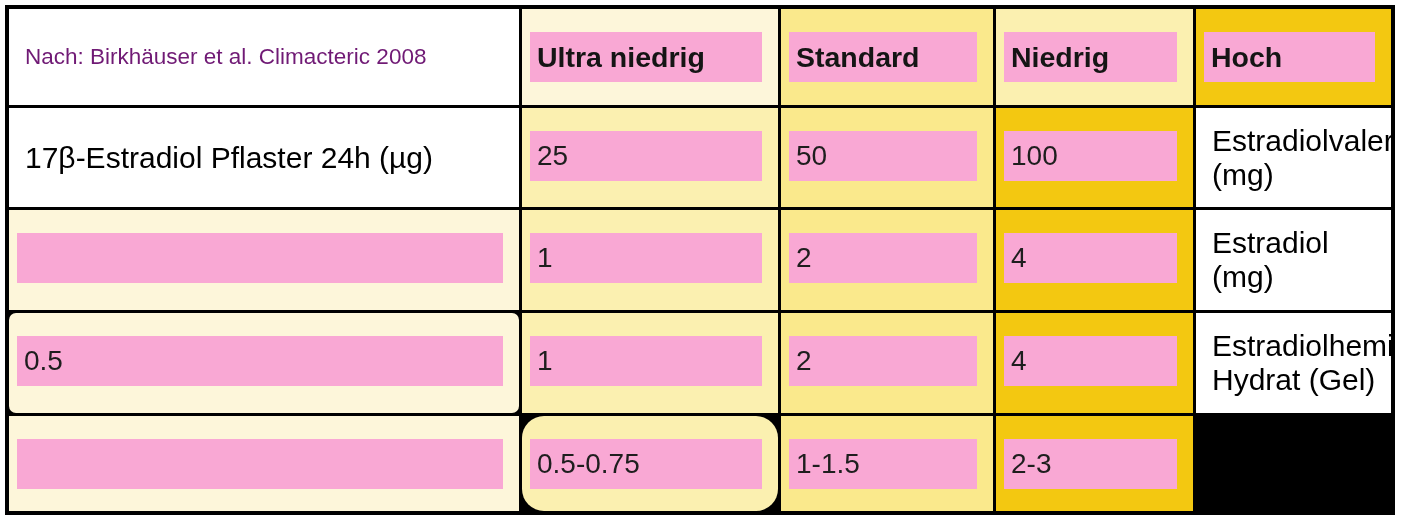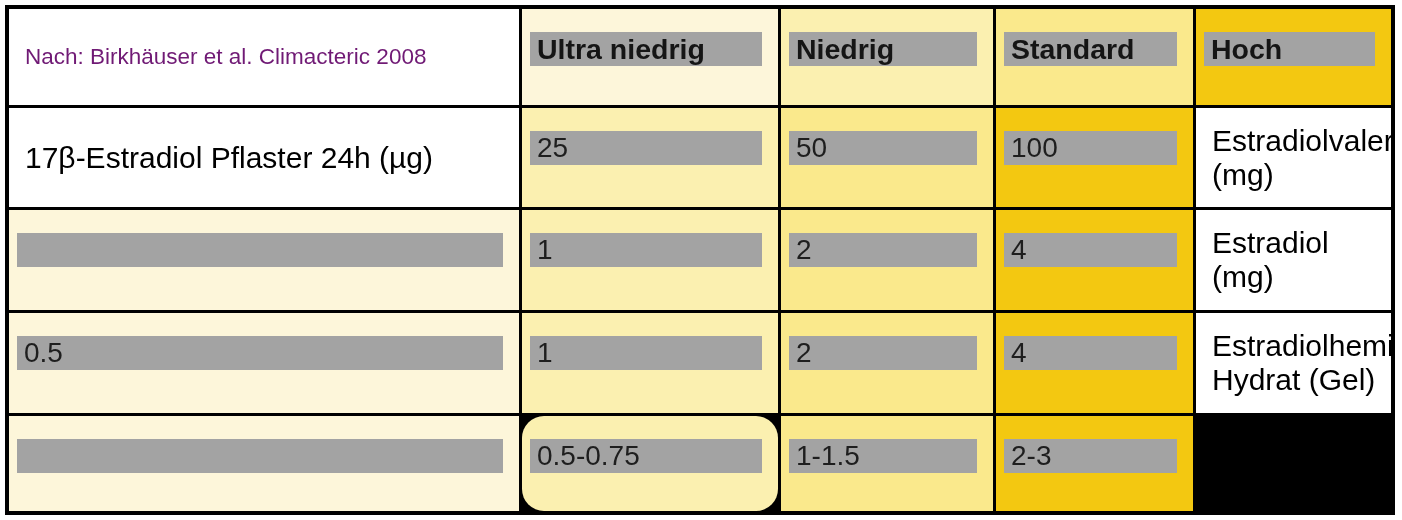--- a/index.html
+++ b/index.html
@@ -23,45 +23,45 @@
   .cell { overflow: hidden; }
   .label-cell {
     background: #ffffff;
     display: flex; align-items: center;
     padding-left: 16px; padding-right: 8px;
   }
   .row-label { font-weight: normal; font-size: 30px; letter-spacing: 0px; }
   .source-note { font-weight: normal; font-size: 22.5px; color: #701a75; }
   .color-cell { position: relative; }
   .white-box {
-    position: absolute; left: 8px; right: 16px; top: 23px; height: 34px;
-    background: #a3a3a3;
+    position: absolute; left: 8px; right: 16px; top: 23px; height: 50px;
+    background: #f9a8d4;
     display: flex; align-items: center;
     padding-left: 7px;
     font-size: 28px; color: #1e1e1e;
     white-space: nowrap;
   }
   .white-box.hdr { font-weight: bold; font-size: 28.5px; color: #151515; }
 </style>
 </head>
 <body>
 
 <div class="tbl">
 
   <div class="cell label-cell">
     <span class="source-note">Nach: Birkhäuser et al. Climacteric 2008</span>
   </div>
   <div class="cell color-cell col-0" style="background: rgb(253, 246, 218);">
     <div class="white-box hdr">Ultra niedrig</div>
   </div>
+  <div class="cell color-cell col-2" style="background: rgb(250, 233, 140);">
+    <div class="white-box hdr">Standard</div>
+  </div>
   <div class="cell color-cell col-1" style="background: rgb(251, 240, 176);">
     <div class="white-box hdr">Niedrig</div>
-  </div>
-  <div class="cell color-cell col-2" style="background: rgb(250, 233, 140);">
-    <div class="white-box hdr">Standard</div>
   </div>
   <div class="cell color-cell col-3" style="background: rgb(243, 200, 17);">
     <div class="white-box hdr">Hoch</div>
   </div>
 
   <div class="cell label-cell">
     <span class="row-label">17β-Estradiol Pflaster 24h (µg)</span>
   </div>
   <div class="cell color-cell col-1" style="background: rgb(251, 240, 176);">
     <div class="white-box">25</div>
@@ -85,21 +85,21 @@
   <div class="cell color-cell col-2" style="background: rgb(250, 233, 140);">
     <div class="white-box">2</div>
   </div>
   <div class="cell color-cell col-3" style="background: rgb(243, 200, 17);">
     <div class="white-box">4</div>
   </div>
 
   <div class="cell label-cell">
     <span class="row-label">Estradiol (mg)</span>
   </div>
-  <div class="cell color-cell col-0" style="background: rgb(253, 246, 218);">
+  <div class="cell color-cell col-0" style="background: rgb(253, 246, 218); border-radius: 7px;">
     <div class="white-box">0.5</div>
   </div>
   <div class="cell color-cell col-1" style="background: rgb(251, 240, 176);">
     <div class="white-box">1</div>
   </div>
   <div class="cell color-cell col-2" style="background: rgb(250, 233, 140);">
     <div class="white-box">2</div>
   </div>
   <div class="cell color-cell col-3" style="background: rgb(243, 200, 17);">
     <div class="white-box">4</div>

